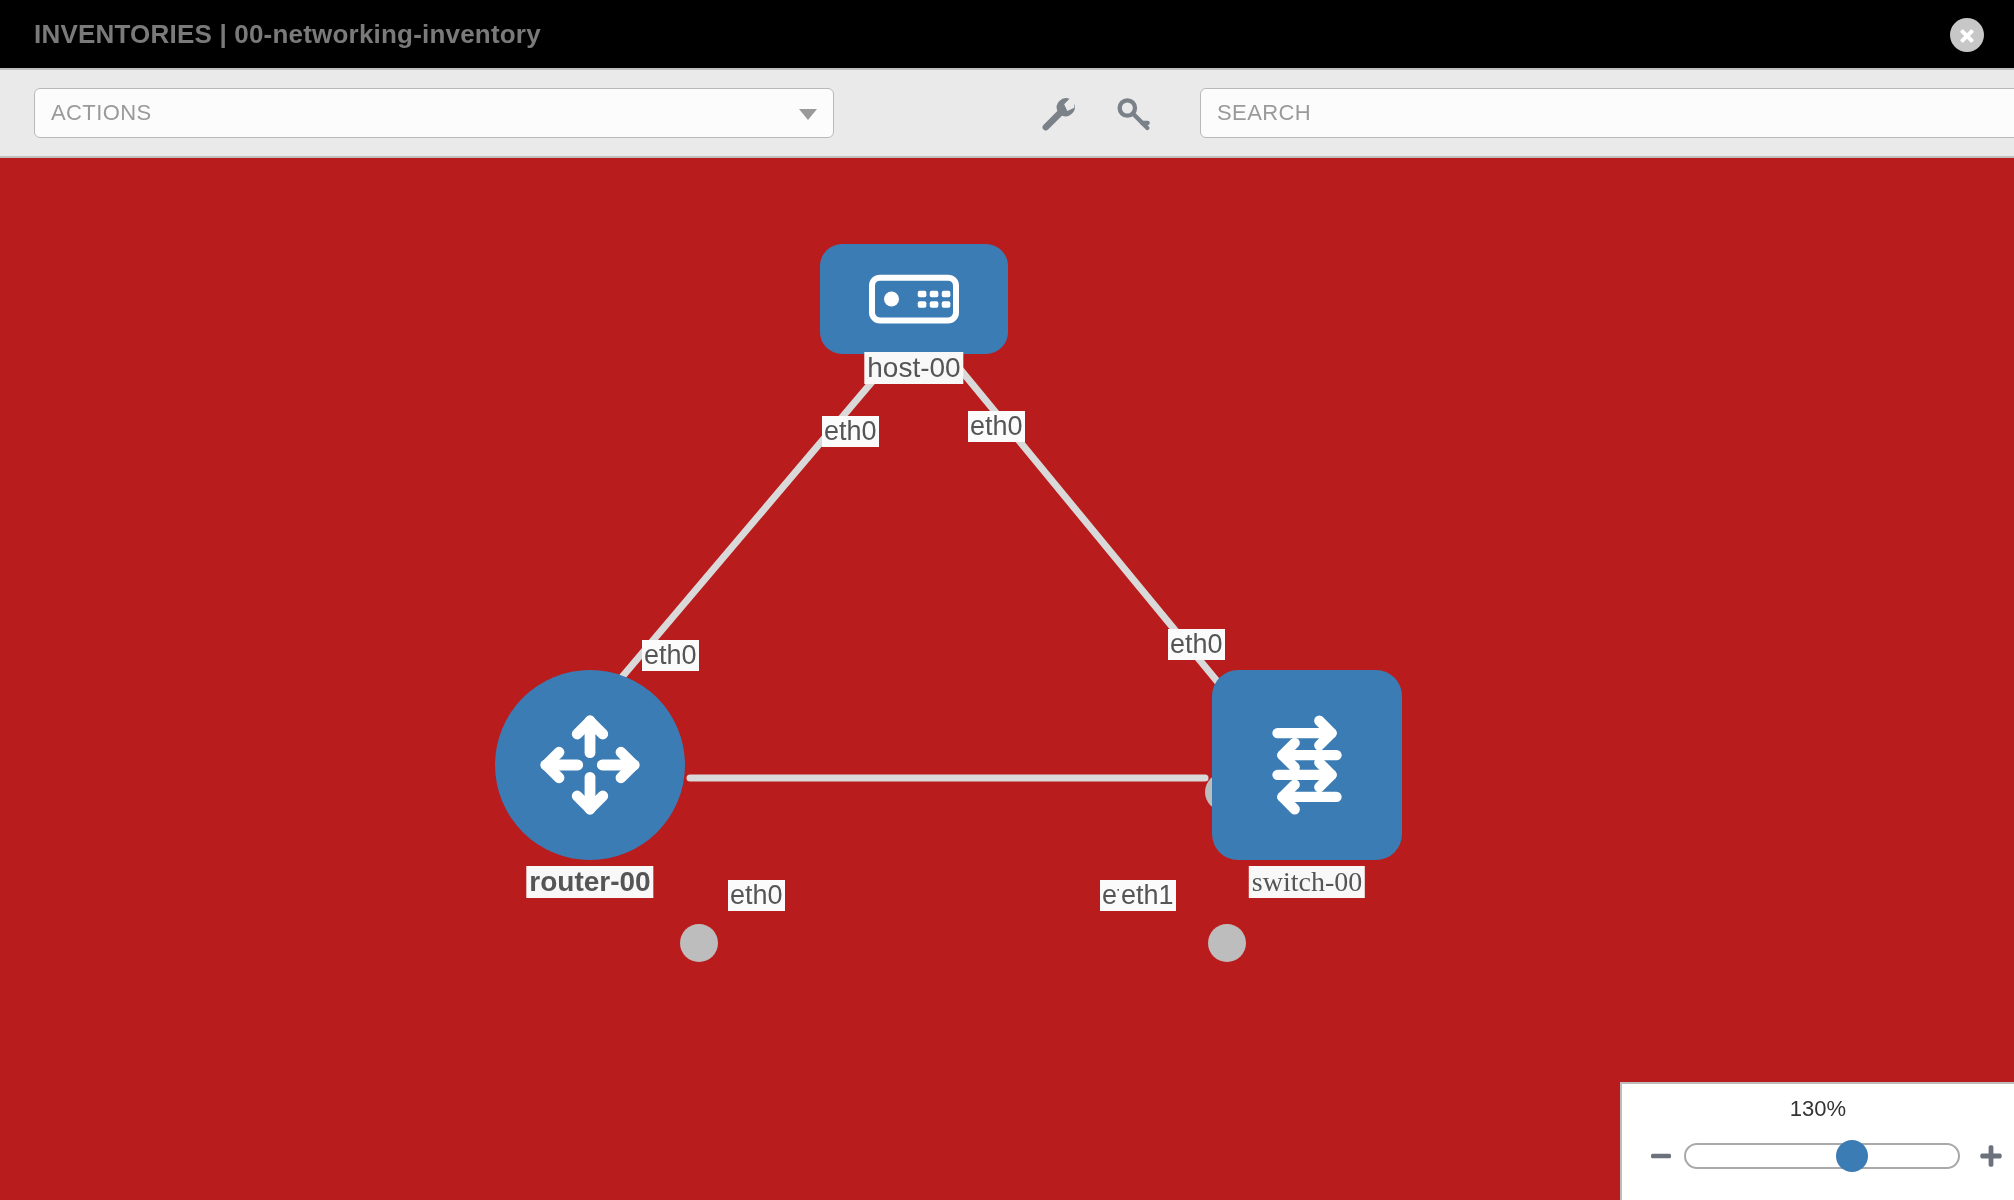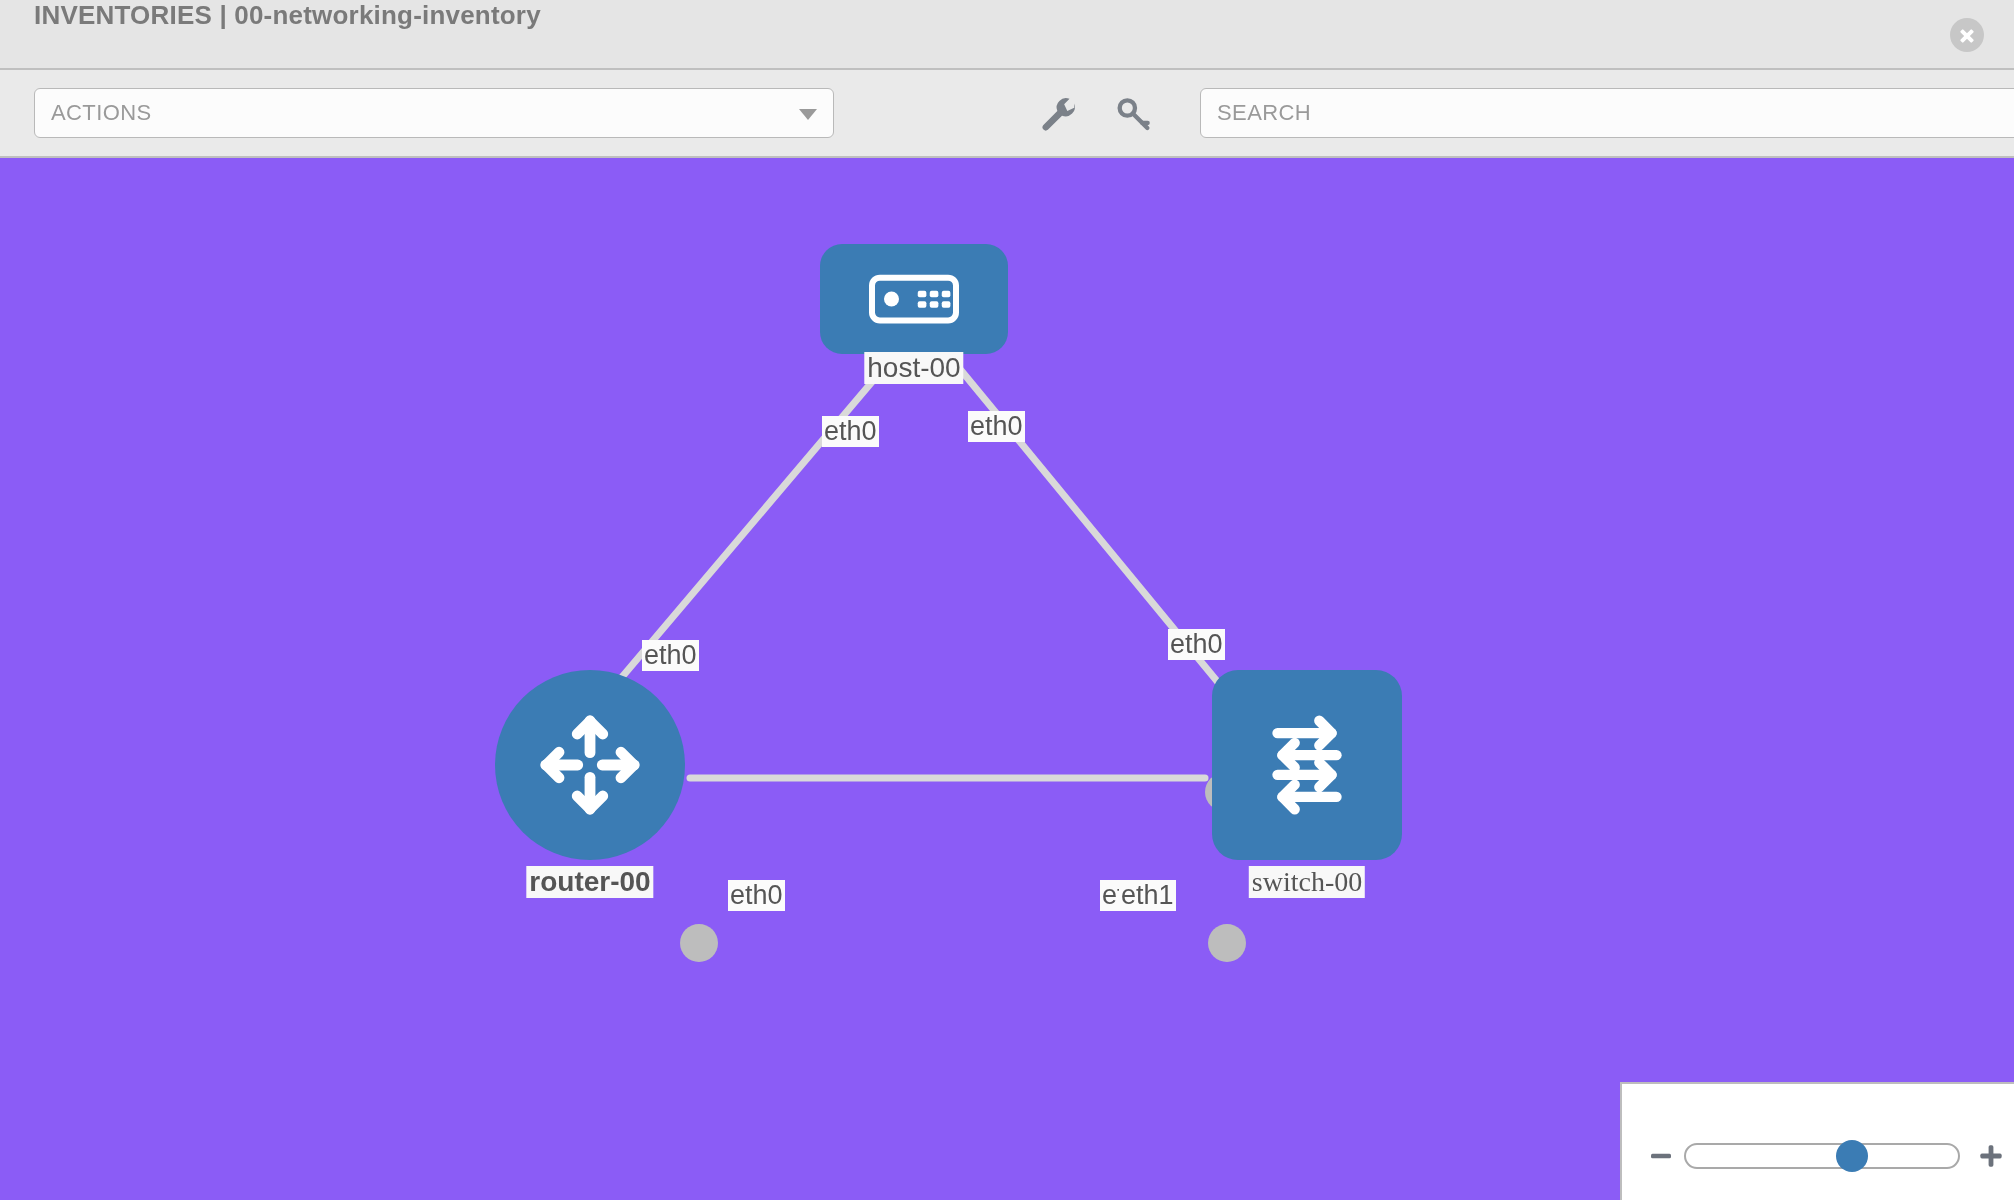--- a/index.html
+++ b/index.html
@@ -7,21 +7,21 @@
     width: 2014px; height: 1200px;
     font-family: "Liberation Sans", sans-serif;
     background: #f4f4f4;
     overflow: hidden;
   }
   #app { position: relative; width: 2014px; height: 1200px; background: #fff; }
 
   
   .header {
     position: absolute; left: 0; top: 0; width: 2014px; height: 68px;
-    background: #e5e5e5; display: flex; 
+    background: #000000; display: flex; align-items: center;
   }
   .header-title {
     margin-left: 34px; font-size: 26px; font-weight: bold;
     color: #7a7a7a; letter-spacing: .2px; white-space: nowrap;
   }
   .close-btn {
     position: absolute; right: 30px; top: 18px;
     width: 34px; height: 34px; border-radius: 50%;
     background: #c7c7c7; cursor: pointer;
   }
@@ -52,21 +52,21 @@
   #actions-select { left: 34px; width: 800px; }
   #search-select  { left: 0; width: 856px; margin-left: 20px; }
 
   .tool-icons { position: absolute; left: 1035.0px; display: flex; gap: 30px; align-items: center; }
   .tool-icon { width: 46px; height: 46px; cursor: pointer; display: flex; align-items: center; justify-content: center; }
   .search-wrap { position: absolute; left: 1180px; }
 
   
   .canvas {
     position: absolute; left: 0; top: 158px; width: 2014px; height: 1042px;
-    background: #8b5cf6; overflow: hidden;
+    background: #b91c1c; overflow: hidden;
   }
   .topo { position: absolute; left: 0; top: 0; width: 2014px; height: 1042px; }
 
   
   .node { position: absolute; cursor: pointer; }
   .node-shape {
     position: relative; background: #3b7cb4;
     display: flex; align-items: center; justify-content: center;
   }
   .node-host   .node-shape { width: 188px; height: 110px; border-radius: 22px; }
@@ -227,20 +227,21 @@
     <div class="edge-label" style="left:822px; top:258px;">eth0</div>
     <div class="edge-label" style="left:968px; top:253px;">eth0</div>
     <div class="edge-label" style="left:642px; top:482px;">eth0</div>
     <div class="edge-label" style="left:1168px; top:471px;">eth0</div>
     <div class="edge-label" style="left:728px; top:722px;">eth0</div>
     <div class="edge-label" style="left:1100px; top:722px;">eth</div>
     <div class="edge-label" style="left:1119px; top:722px;">eth1</div>
   </div>
 
   <div class="zoom-panel">
+    <div class="zoom-value">130%</div>
     <div class="zoom-row">
       <div class="zoom-minus">
         <svg width="30" height="30" viewBox="0 0 24 24" aria-hidden="true">
             <rect x="4" y="10.2" width="16" height="3.6" rx="1.2" fill="#6c727c"></rect>
           </svg>
       </div>
       <div class="zoom-slider">
         <div class="zoom-thumb" id="zoom-thumb" style="left: 61%;"></div>
       </div>
       <div class="zoom-plus">

